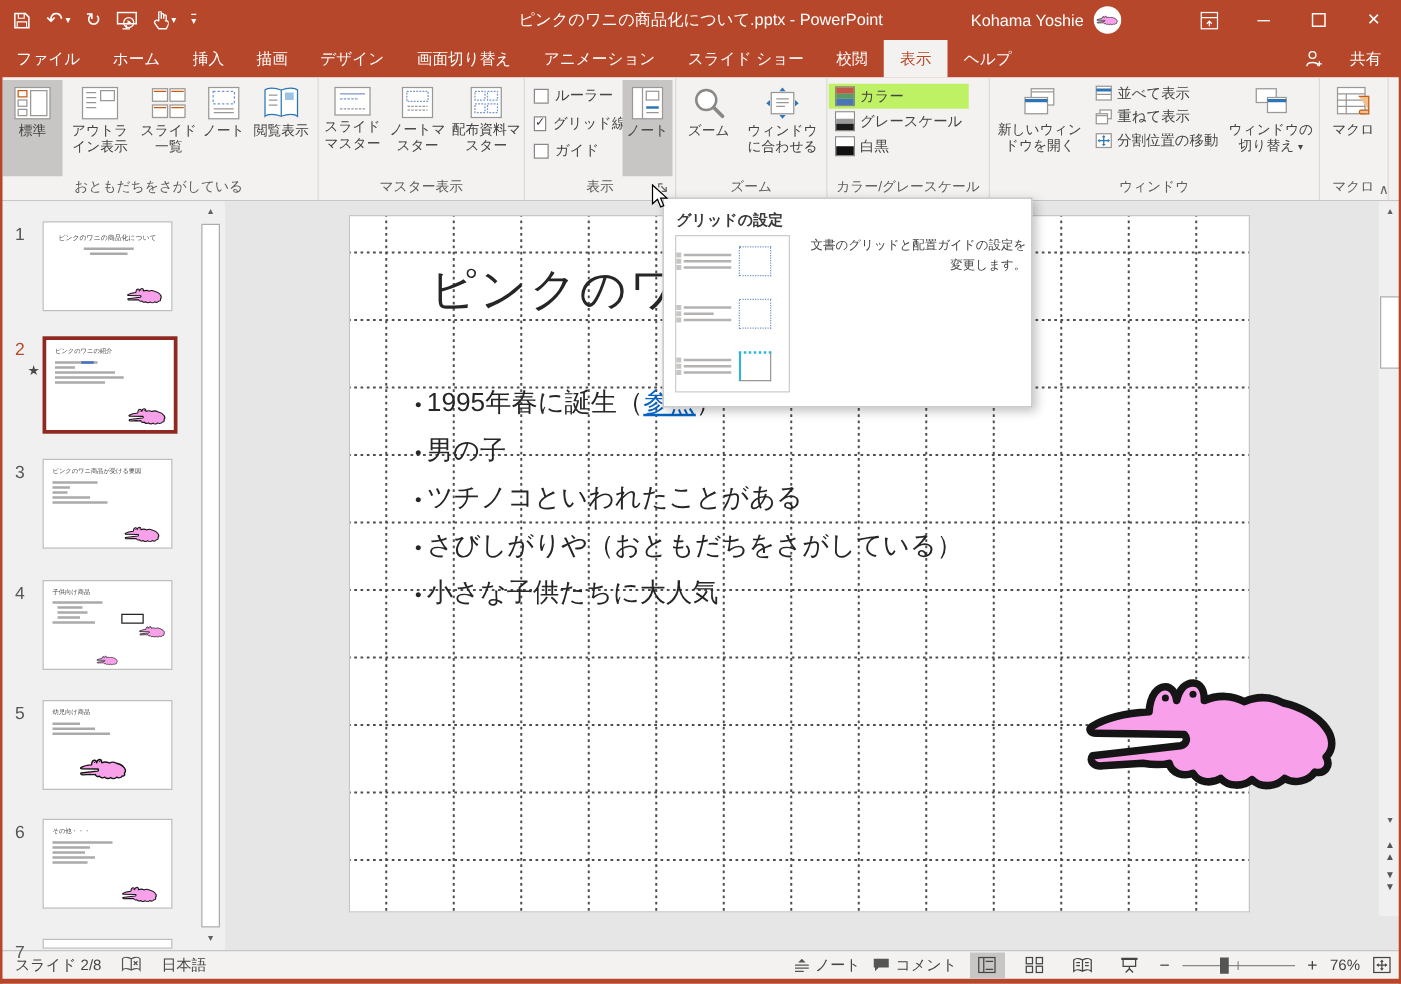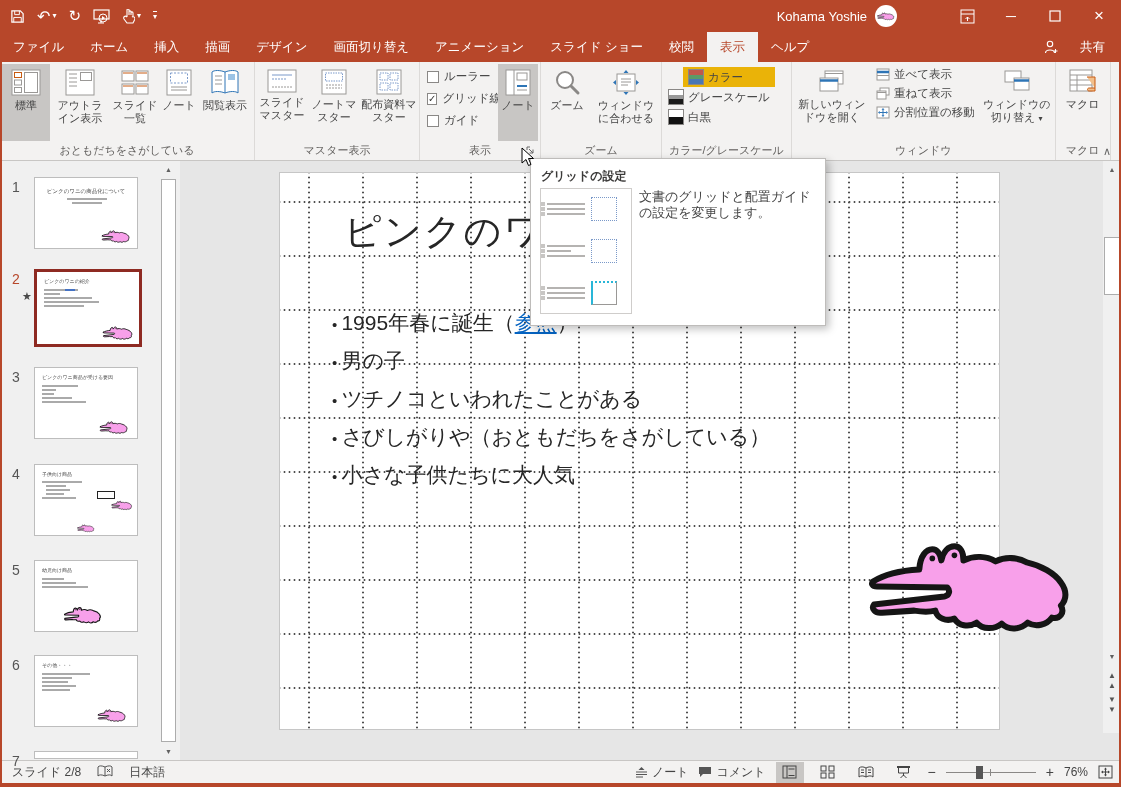--- a/index.html
+++ b/index.html
@@ -36,21 +36,21 @@
   .rbody { flex:1; display:flex; align-items:stretch; }
   .rlabel { text-align:center; font-size:11px; color:#605E5C; height:18px; line-height:16px; white-space:nowrap; padding:0 6px; }
   .bigbtn { display:flex; flex-direction:column; align-items:center; text-align:center; padding-top:5px; line-height:13px; margin:1px; }
   .bigbtn.sel { background:#C8C6C4; }
   .ic { display:block; margin:0 auto 3px; }
   .cbcol { display:flex; flex-direction:column; justify-content:flex-start; padding:6px 4px 0 6px; gap:7px; width:76px; }
   .cbrow { display:flex; align-items:center; gap:5px; white-space:nowrap; font-size:11.5px; }
   .cbox { width:12px; height:12px; background:#fff; border:1px solid #8A8886; font-size:10px; line-height:10px; text-align:center; color:#3b3a39; font-weight:bold; }
   .smallcol { display:flex; flex-direction:column; justify-content:flex-start; padding-top:4px; }
   .smallbtn { display:flex; align-items:center; gap:4px; white-space:nowrap; padding:2px 5px; font-size:11.5px; }
-  .smallbtn.sel { background:#eab308;margin-left:20px; }
+  .smallbtn.sel { background:#bef264; }
   .launcher { position:absolute; right:2px; bottom:2px; width:14px; height:14px; display:flex; align-items:center; justify-content:center; }
   .ribbon-collapse { position:absolute; right:10px; bottom:2px; font-size:11px; color:#666; }
   .stripe { width:16px; height:16px; border:1px solid #8A8886; display:flex; flex-direction:column; }
   .stripe div { flex:1; }
 
   
   .main { display:flex; height:599px; background:#E6E6E6; position:relative; }
 
   
   .thumbs { width:180px; background:#F0F0F0; position:relative; flex:none; }
@@ -86,21 +86,21 @@
   .croc-main { position:absolute; left:684px; top:366px; z-index:5; }
   .vscroll { position:absolute; right:0; top:0; width:18px; height:572px; background:#F0F0F0; }
   .vscroll .arr { height:17px; text-align:center; font-size:7px; color:#606060; line-height:17px; }
   .vscroll .vthumb { position:absolute; left:1px; right:1px; top:76px; height:58px; background:#fff; border:1px solid #ACACAC; }
   .vscroll .nav { position:absolute; left:0; right:0; text-align:center; font-size:8px; color:#555; line-height:10px; }
   .notes-bar { position:absolute; left:0; right:0; top:572px; height:27px; background:#F1F1F1; border-top:1px solid #C8C6C4; color:#595959; font-size:14px; line-height:26px; padding-left:11px; }
 
   
   .tooltip { position:absolute; left:530px; top:158px; width:296px; height:168px; background:#fff; border:1px solid #BEBCBA; box-shadow:3px 3px 8px rgba(0,0,0,.25); z-index:60; }
   .tt-title { font-size:12px; font-weight:bold; color:#3b3a39; padding:9px 0 0 10px; }
-  .tt-body { position:absolute; left:108px; top:30px; width:182px; font-size:13px; color:#444; line-height:16px; }
+  .tt-body { position:absolute; left:108px; top:30px; width:182px; font-size:10px; color:#444; line-height:16px;text-align:right; }
   .tt-preview { position:absolute; left:9px; top:29px; width:92px; height:126px; border:1px solid #CFCDCB; padding:8px 6px; display:flex; flex-direction:column; justify-content:space-between; }
   .prow { display:flex; align-items:center; gap:6px; }
   .plines { width:38px; }
   .pline { height:2px; background:#b5b3b1; margin:3px 0; position:relative; }
   .pline::before { content:""; position:absolute; left:-6px; top:-1px; width:4px; height:4px; background:#c8c6c4; }
   .pgrid { width:26px; height:24px; border:1px solid #9a9896; }
   .pgrid.g1 { border-style:dotted; border-color:#7a99c9; }
   .pgrid.g2 { border-style:dotted; border-color:#7a99c9; }
   .pgrid.g3 { border-left:2px solid #29B6D8; border-top:2px dotted #29B6D8; }
 
@@ -165,20 +165,21 @@
     <span class="qbtn">
       <svg width="13" height="15" viewBox="0 0 13 15">
           <path d="M5,1 v7 M5,8 c-2,-2 -4,0 -3,2 l3,4 h6 l2,-4 c0,-2 -2,-3 -3,-2 m-5,-7 c0,-1.5 2,-1.5 2,0 v5 m0,-3 c0,-1.5 2,-1.5 2,0 v3 m0,-2 c0,-1.5 2,-1.5 2,0 v3" fill="none" stroke="#fff" stroke-width="1.1"></path>
         </svg>
       <span class="drop">▾</span>
     </span>
     <span class="qbtn">
         <span style="display:inline-block;border-top:1.5px solid #fff;font-size:8px;line-height:9px">▾</span>
       </span>
   </div>
+  <span class="doc-title">ピンクのワニの商品化について.pptx - PowerPoint</span>
   <div class="tb-right">
     <span class="user-name">Kohama Yoshie</span>
     <span class="avatar">
       <svg width="18" height="10" viewBox="0 0 215 112">
           <use href="#crocG"></use>
         </svg>
     </span>
     <span class="winbtn">
       <svg width="15" height="15" viewBox="0 0 15 15">
           <rect x="1" y="1" width="13" height="13" fill="none" stroke="#fff"></rect>

